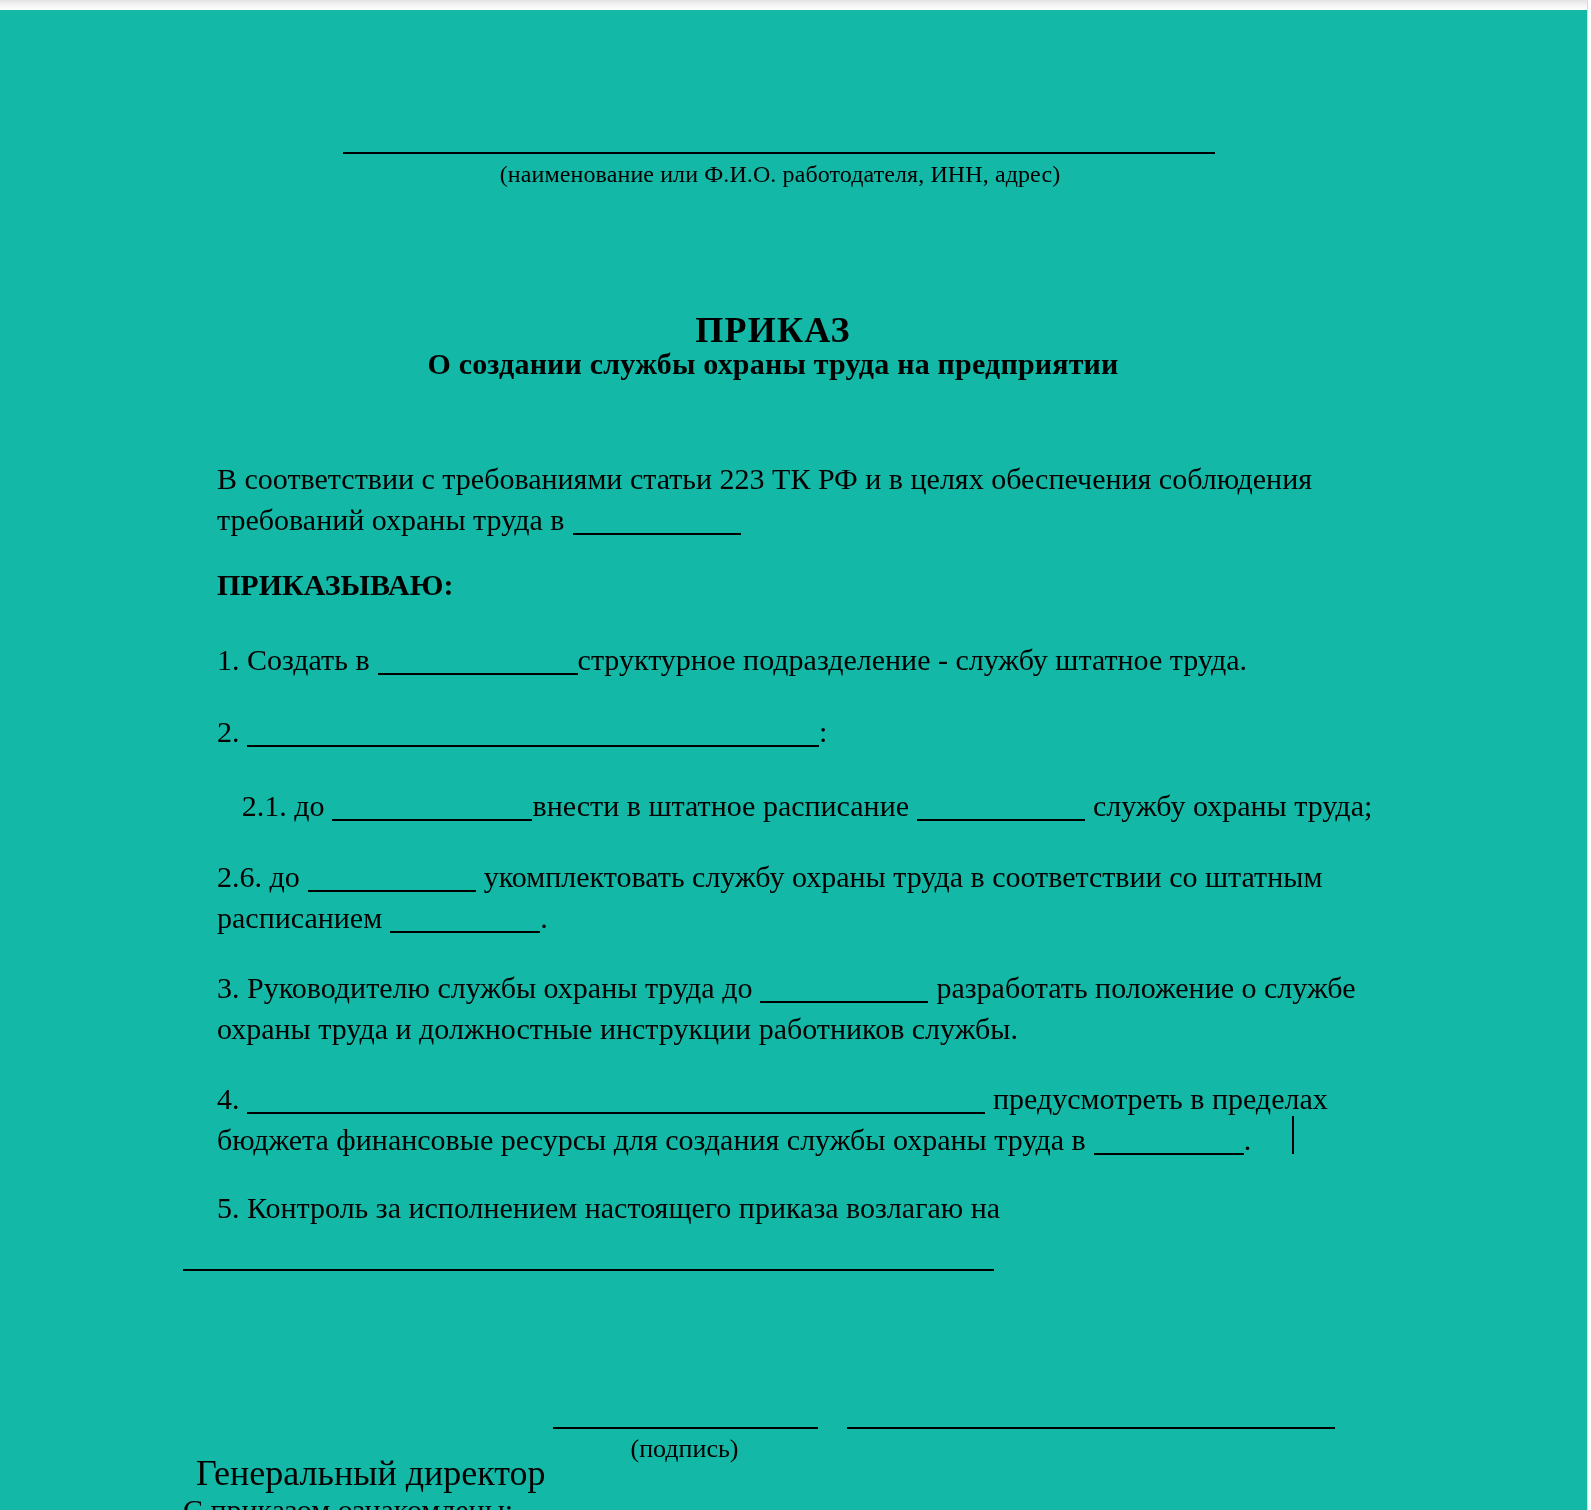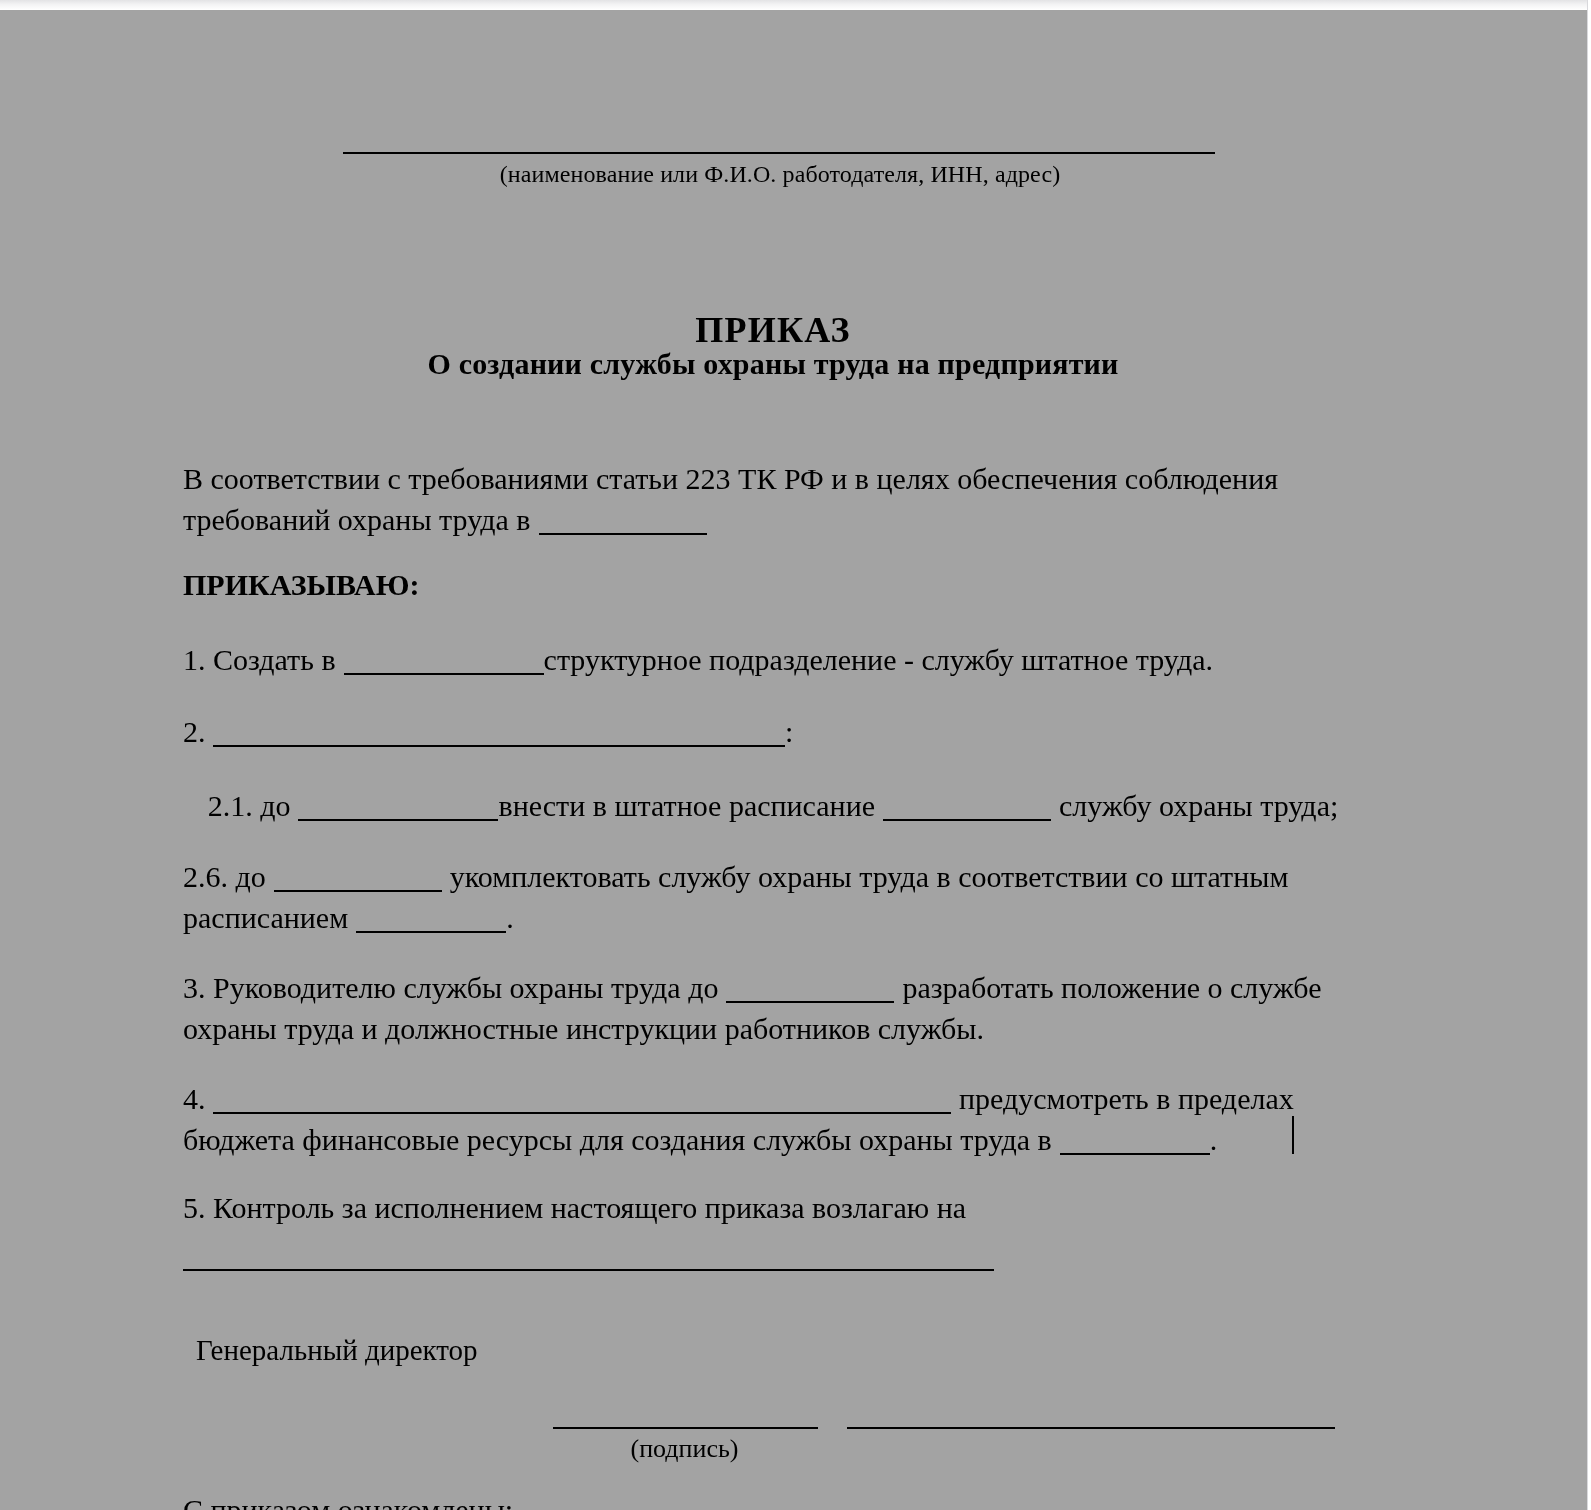--- a/index.html
+++ b/index.html
@@ -45,21 +45,21 @@
     width: 3px;
     height: 1510px;
     background: #ffffff;
   }
   .sheet {
     position: absolute;
     left: 0;
     top: 6px;
     width: 1587px;
     height: 1504px;
-    background: #a3a3a3;
+    background: #14b8a6;
   }
 
   .doc-body {
     position: absolute;
     left: 183px;
     top: 0;
     width: 1180px;
   }
 
   
@@ -104,20 +104,21 @@
     letter-spacing: 0.2px;
   }
 
   
   .para {
     position: absolute;
     font-size: 30px;
     line-height: 41px;
     width: 1180px;
     text-align: left;
+    margin-left: 34px;
   }
   .para.bold {
     font-weight: bold;
   }
 
   
   .blank {
     display: inline-block;
     border-bottom: 2px solid #000;
     vertical-align: -5px;
@@ -148,22 +149,22 @@
     top: 1110px;
     width: 2px;
     height: 38px;
     background: #000;
   }
 
   
   .sig-role {
     position: absolute;
     left: 196px;
-    top: 1328px;
-    font-size: 29px;
+    top: 1446px;
+    font-size: 36px;
   }
   .sig-rule-1 {
     position: absolute;
     left: 553px;
     top: 1421px;
     width: 265px;
     height: 0;
     border-bottom: 2px solid #000;
   }
   .sig-rule-2 {

